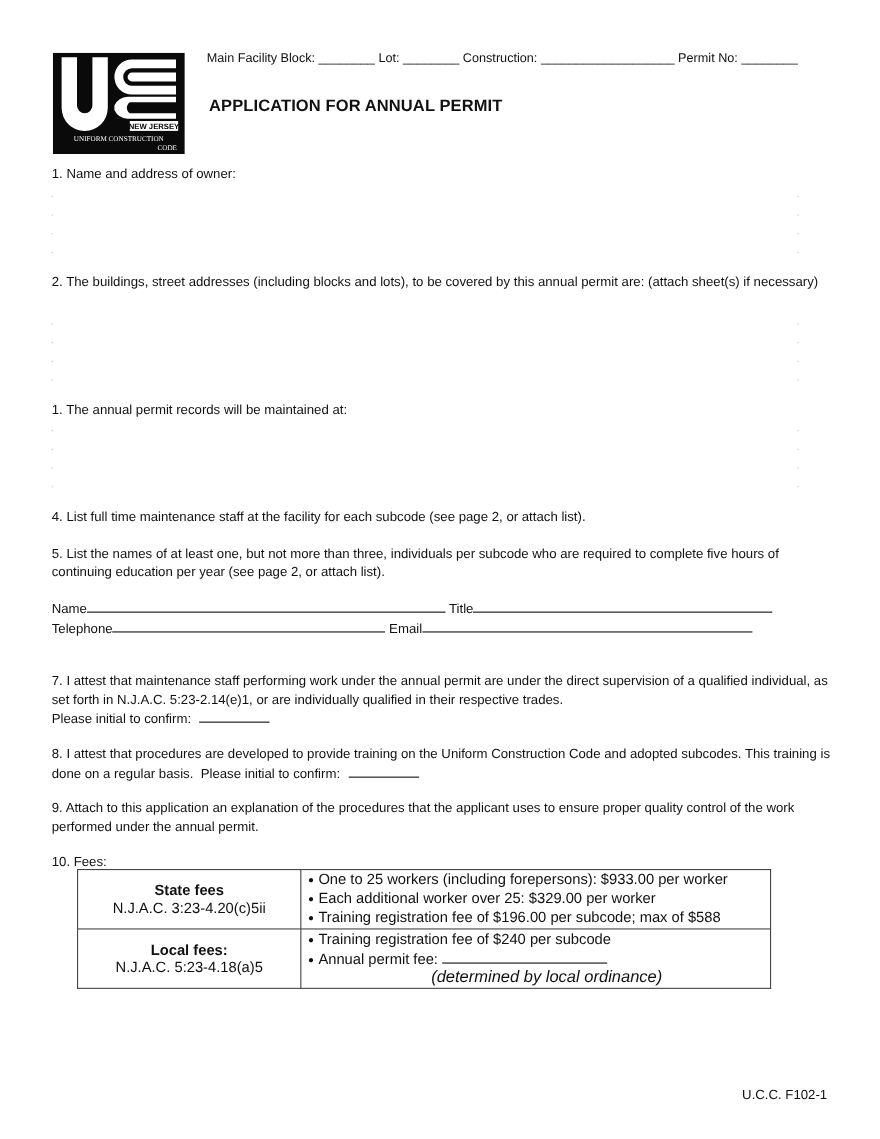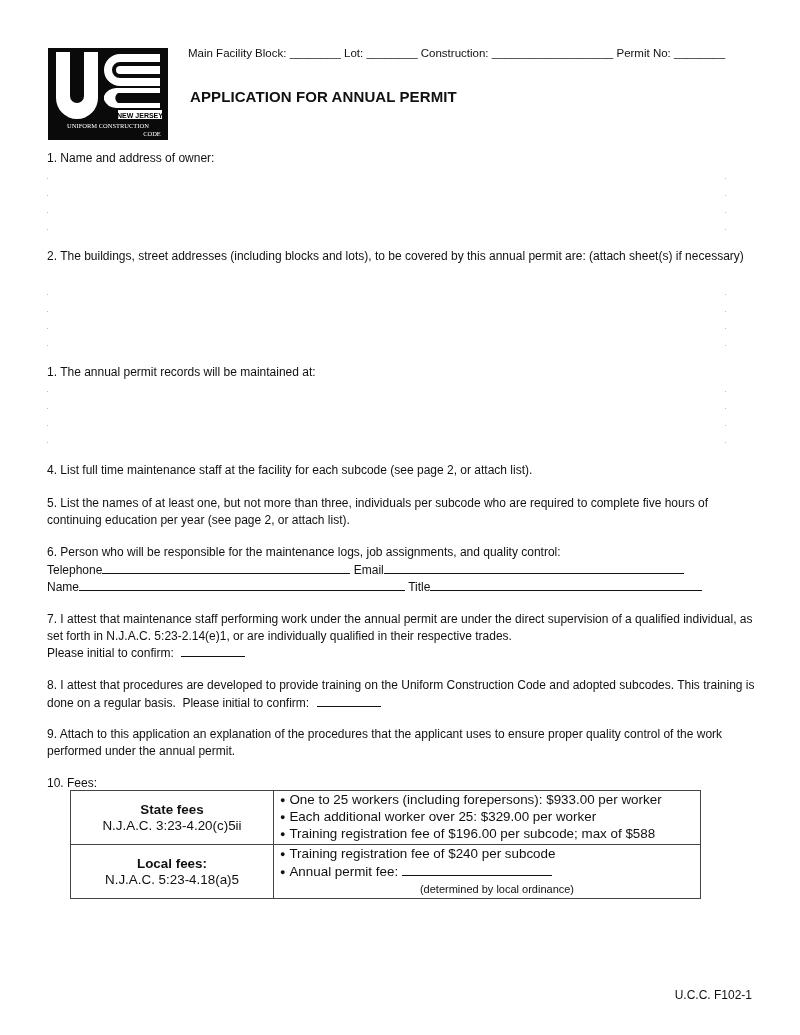--- a/index.html
+++ b/index.html
@@ -12,21 +12,21 @@
   .q { left:47px; font-size:12px; line-height:16.5px; width:710px; }
   .dots { position:absolute; width:2px; }
   .dots span { display:block; width:1px; height:1px; background:#bbb; margin-bottom:16px; }
   .u { display:inline-block; border-bottom:1px solid #111; height:12px; vertical-align:baseline; }
   table.fees { position:absolute; left:70px; top:790px; width:631px; border-collapse:collapse;
                font-size:13.4px; }
   table.fees td { border:1px solid #444; padding:1px 6px; vertical-align:middle; line-height:16px; }
   table.fees td.left { width:190px; text-align:center; }
   .bold { font-weight:bold; }
   .bullet::before { content:"\25CF"; font-size:9px; margin-right:4px; position:relative; top:-1px; }
-  .italic-note { font-size:11px; text-align:center; padding-left:20px; }
+  .italic-note { font-style:italic; font-size:15px; text-align:center; padding-left:20px; }
   .footer { right:48px; top:988px; font-size:12px; }
 </style>
 </head>
 <body>
 
 <div class="abs logo">
   <svg width="120" height="92" viewBox="0 0 120 92">
     <rect x="0" y="0" width="120" height="92" fill="#0a0a0a"></rect>
 
     <path d="M8 4 h14 v44 a7 7 0 0 0 14 0 v-44 h14 v46 a21 21 0 0 1 -42 0 z" fill="#fff"></path>
@@ -100,28 +100,27 @@
       <span></span>
       <span></span>
     </div>
 </div>
 
 <div class="abs q" style="top:462px;">4. List full time maintenance staff at the facility for each subcode (see page 2, or attach list).</div>
 
 <div class="abs q" style="top:495px;">5. List the names of at least one, but not more than three, individuals per subcode who are required to complete five hours of continuing education per year (see page 2, or attach list).</div>
 
 <div class="abs q" style="top:544px;">
-  <div>6. Person who will be responsible for the maintenance logs, job assignments, and quality control:</div>
+  <div style="white-space:nowrap;">
+    <span>Name</span><span class="u" style="width:326px;"></span>
+    <span>Title</span><span class="u" style="width:272px;"></span>
+  </div>
   <div style="white-space:nowrap;">
     <span>Telephone</span><span class="u" style="width:248px;"></span>
     <span>Email</span><span class="u" style="width:300px;"></span>
-  </div>
-  <div style="white-space:nowrap;">
-    <span>Name</span><span class="u" style="width:326px;"></span>
-    <span>Title</span><span class="u" style="width:272px;"></span>
   </div>
 </div>
 
 <div class="abs q" style="top:611px;">
   <span>7. I attest that maintenance staff performing work under the annual permit are under the direct supervision of a qualified individual, as set forth in N.J.A.C. 5:23-2.14(e)1, or are individually qualified in their respective trades.</span><br>
   <span>Please initial to confirm:</span>
   <span class="u" style="width:64px; margin-left:4px;"></span>
 </div>
 
 <div class="abs q" style="top:677px;">

